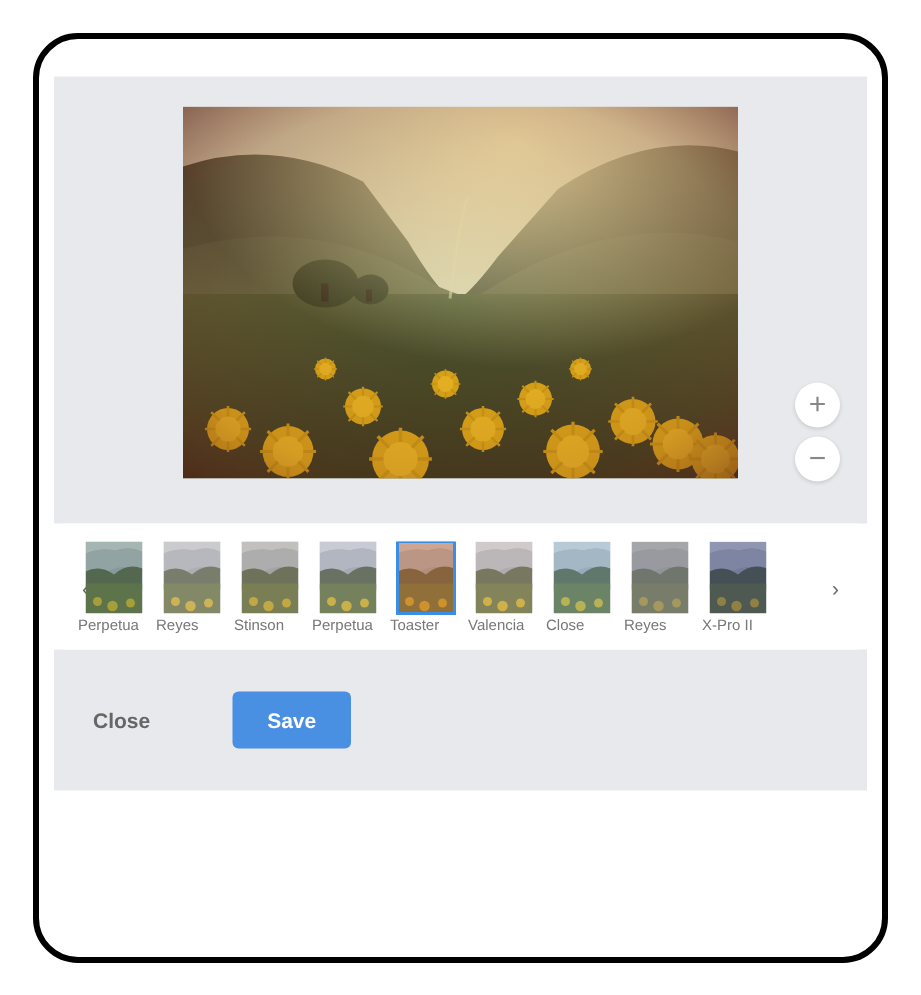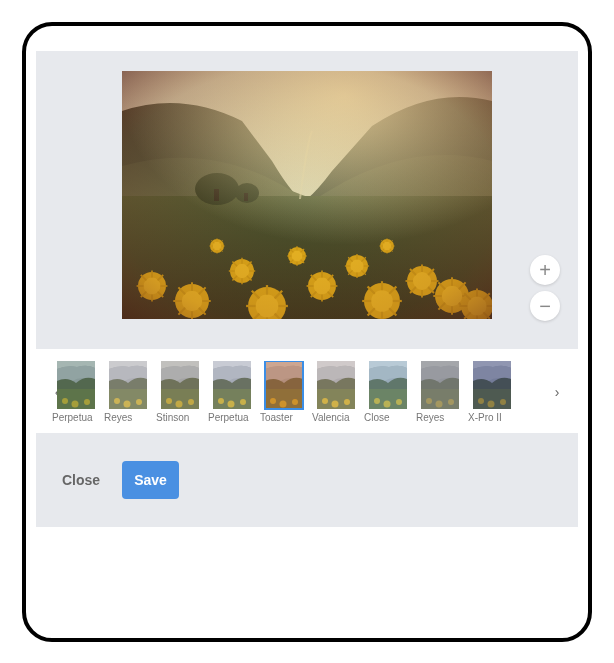--- a/index.html
+++ b/index.html
@@ -136,23 +136,24 @@
       font-weight: 600;
       cursor: pointer;
       padding: 10px 4px;
     }
     .save-btn {
       background: #4a90e2;
       border: none;
       color: #fff;
       font-size: 14px;
       font-weight: 600;
-      padding: 11px 12px;
+      padding: 11px 23px;
       border-radius: 4px;
       cursor: pointer;
+      margin-left: 33px;
     }
   </style>
 </head>
 <body>
 
 <svg width="0" height="0" style="position:absolute">
   <defs>
     <linearGradient id="sky" x1="0" y1="0" x2="0" y2="1">
       <stop offset="0%" stop-color="#b8b49e"></stop>
       <stop offset="60%" stop-color="#d8d4b0"></stop>

